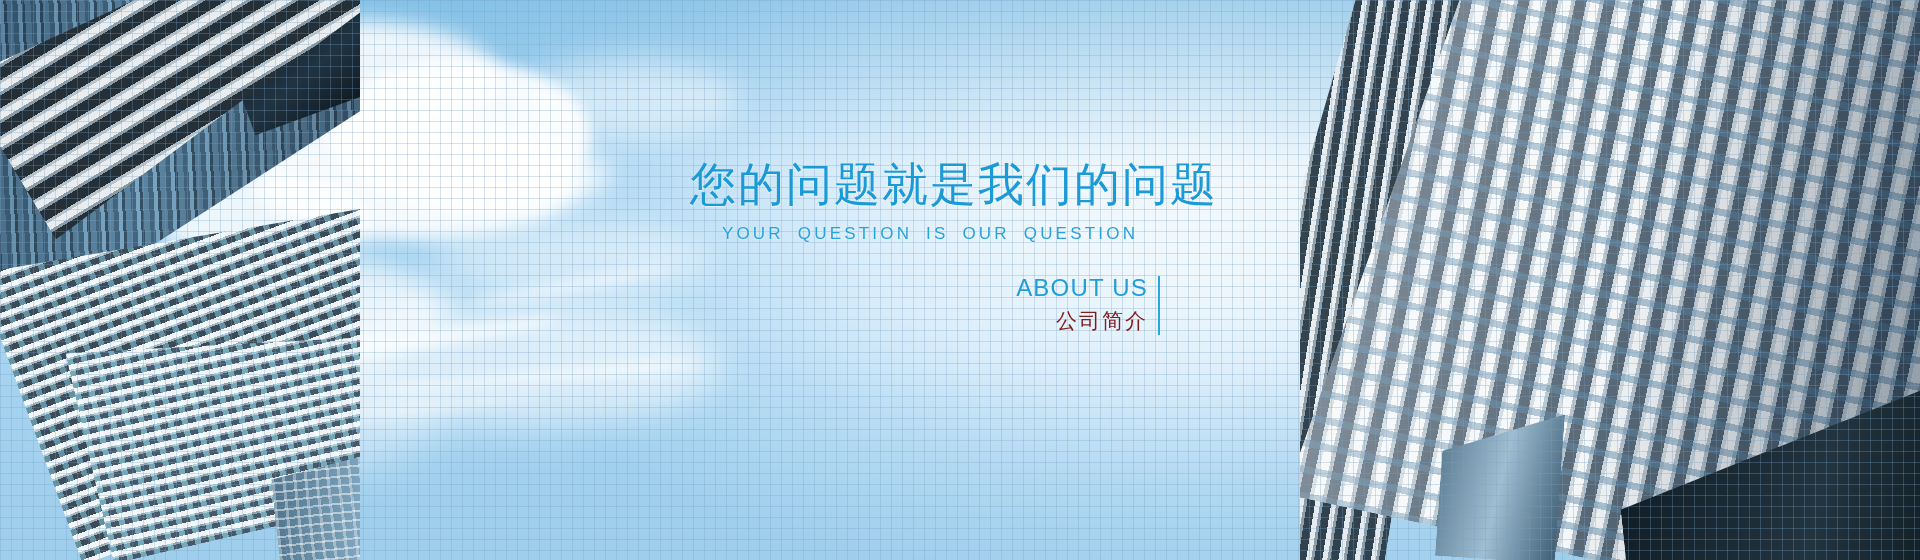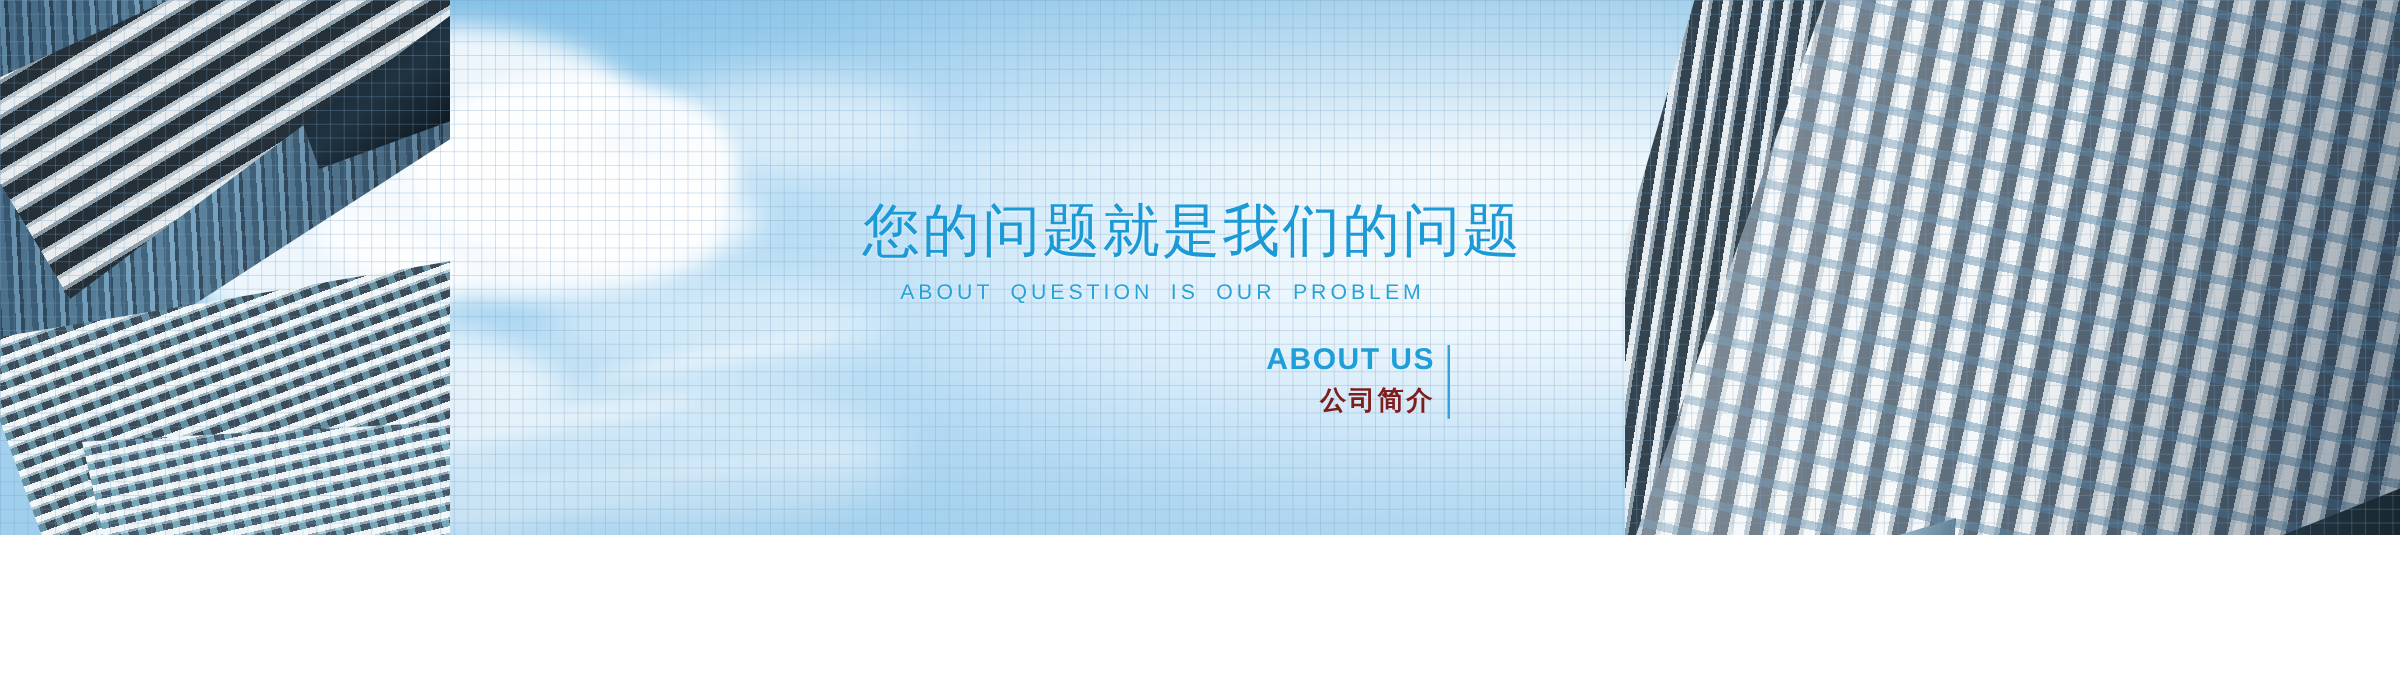--- a/index.html
+++ b/index.html
@@ -3,21 +3,21 @@
 <meta charset="utf-8">
 <style>
   html, body {
     margin: 0;
     padding: 0;
     background: #ffffff;
   }
   .banner {
     position: relative;
     width: 1920px;
-    height: 428px;
+    height: 560px;
     overflow: hidden;
     font-family: "Liberation Sans", "DejaVu Sans", sans-serif;
     background: #bcdcf2;
   }
 
   
   .sky {
     position: absolute;
     inset: 0;
     background:
@@ -297,21 +297,20 @@
     left: 690px;
     top: 272px;
     width: 470px;
     display: flex;
     justify-content: flex-end;
     align-items: stretch;
   }
   .about-text {
     text-align: right;
     padding-right: 10px;
-    font-weight: bold;
   }
   .about-en {
     color: #1f9ed8;
     font-size: 24px;
     letter-spacing: 1.2px;
     line-height: 1.35;
     white-space: nowrap;
   }
   .about-cn {
     color: #7f1d1d;
@@ -382,21 +381,21 @@
       <div class="r-main-shade"></div>
     </div>
     <div class="r-sliver"></div>
     <div class="r-dark"></div>
   </div>
 
   <div class="grid"></div>
 
   <div class="copy">
     <div class="headline">您的问题就是我们的问题</div>
-    <div class="subhead">ABOUT  QUESTION IS  OUR  PROBLEM</div>
+    <div class="subhead">YOUR  QUESTION IS  OUR  QUESTION</div>
   </div>
 
   <div class="about">
     <div class="about-text">
       <div class="about-en">ABOUT US</div>
       <div class="about-cn">公司简介</div>
     </div>
     <div class="about-bar"></div>
   </div>
 

